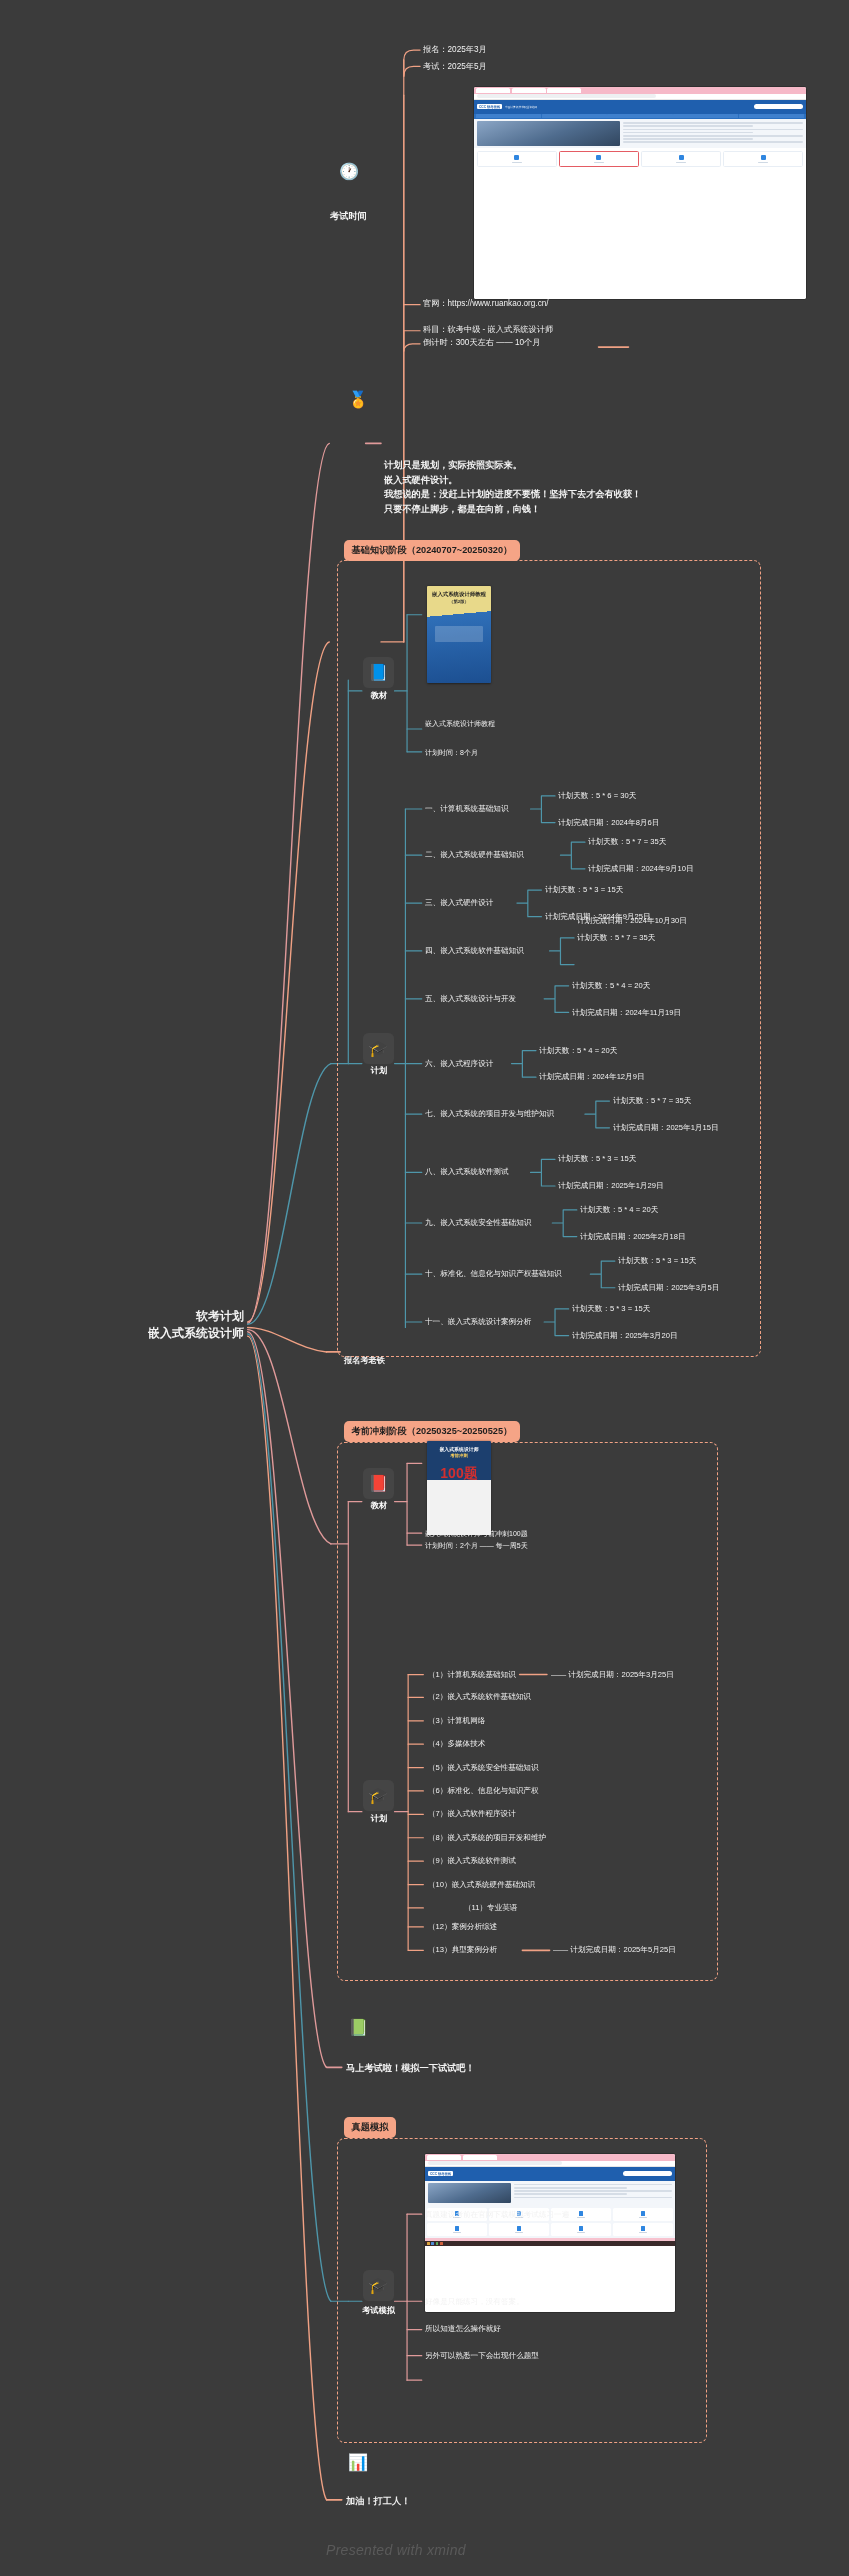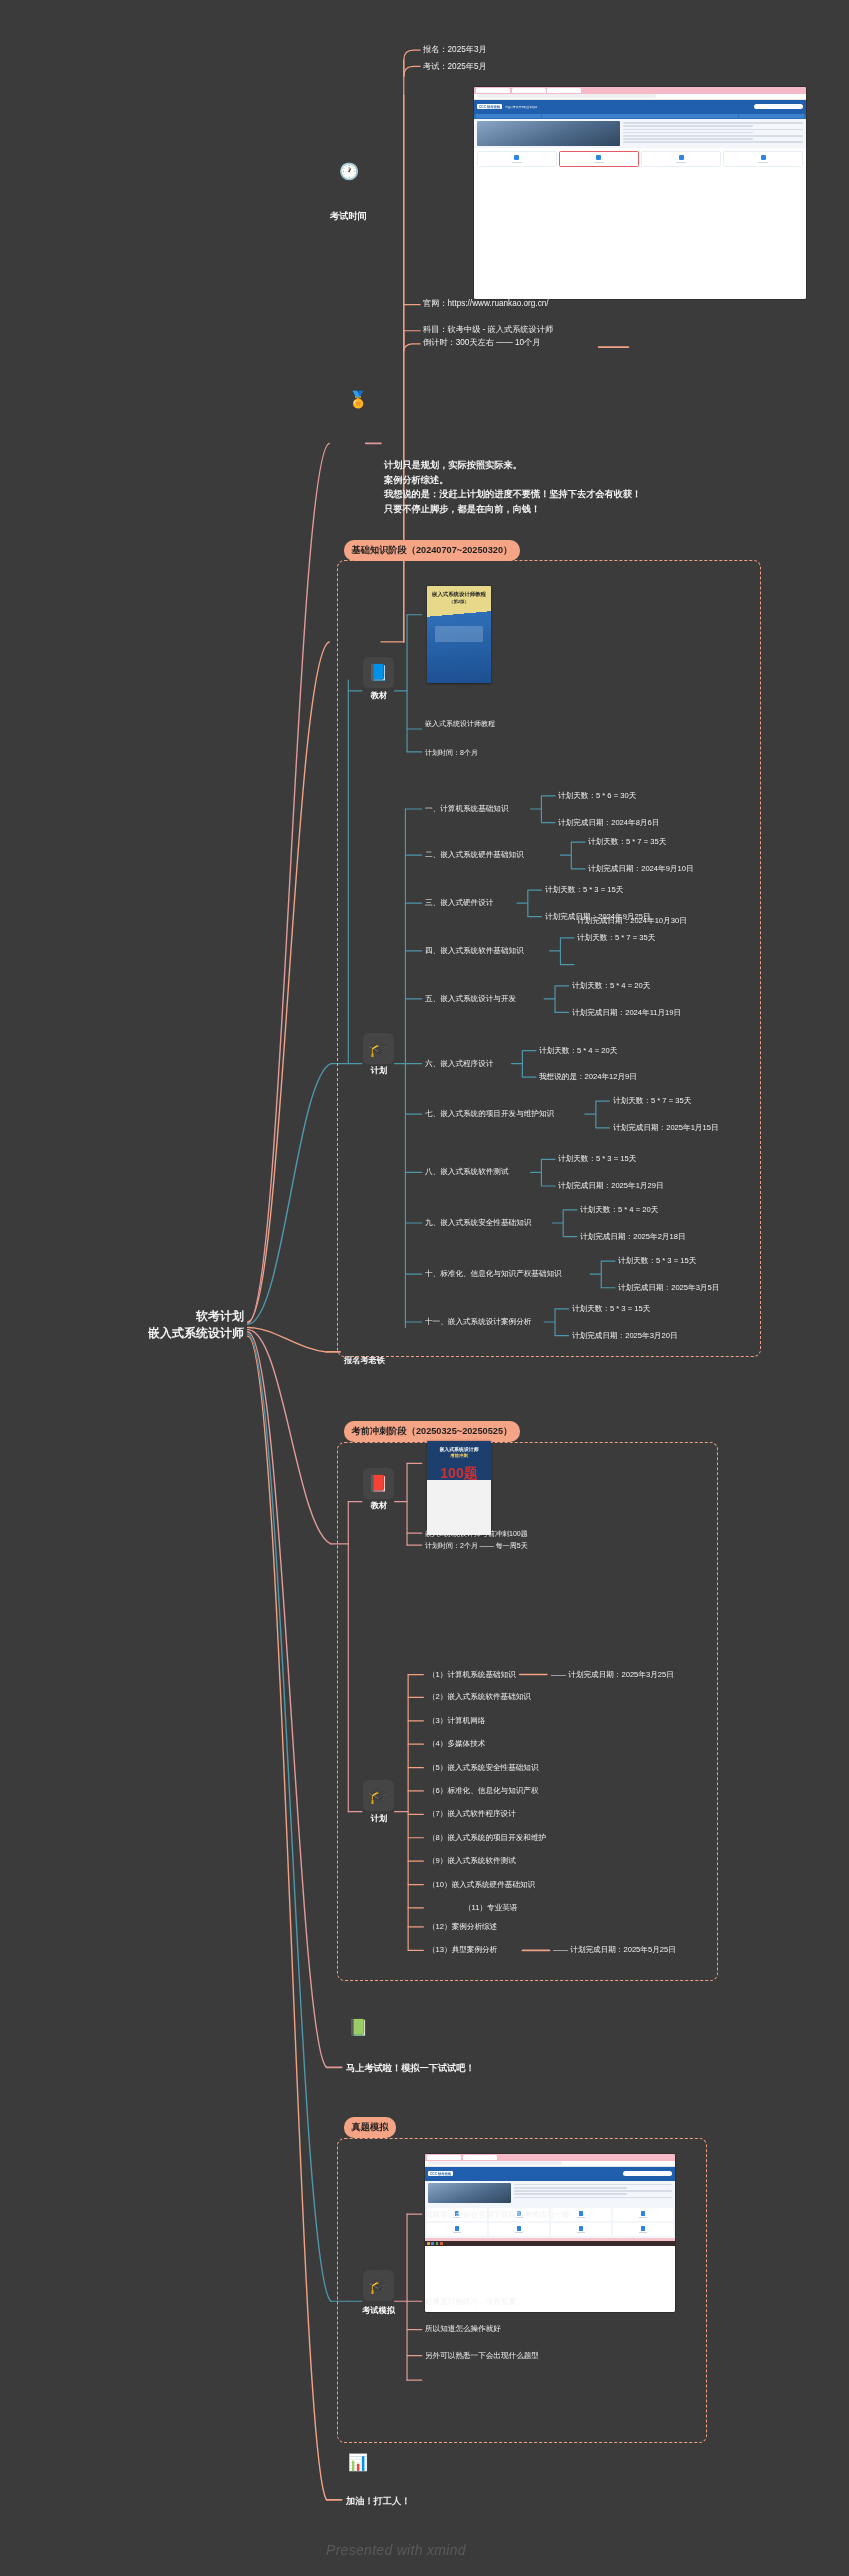--- a/index.html
+++ b/index.html
@@ -19,21 +19,21 @@
   .t-sm  { font-size: 7.6px; }
   .t-md  { font-size: 8.2px; }
   .t-lg  { font-size: 9.2px; font-weight: bold; }
   .t-root{ font-size: 12px; font-weight: bold; line-height: 1.45; text-align: right; }
 
   .chip {
     background: #f5a486;
     color: #1f1f1f;
     font-weight: bold;
     font-size: 9.2px;
-    border-radius: 10px;
+    border-radius: 5px;
     padding: 3.8px 7.6px;
     display: inline-block;
     white-space: nowrap;
   }
   .boxed {
     position: absolute;
     border: 1.1px dashed #f0a184;
     border-radius: 7.6px;
   }
   .icon-card {
@@ -275,21 +275,21 @@
     </div>
   </div>
 
   <div class="node t-md" style="left:423px; top:298px;">官网：https://www.ruankao.org.cn/</div>
   <div class="node t-md" style="left:423px; top:324px;">科目：软考中级 - 嵌入式系统设计师</div>
   <div class="node t-md" style="left:423px; top:337px;">倒计时：300天左右 —— 10个月</div>
 
   <div class="icon-bare" style="left:348px; top:391px;">🏅</div>
   <div class="node t-lg" style="left:384px; top:430px; line-height:1.6;margin-top:28px;">
     <div>计划只是规划，实际按照实际来。</div>
-    <div>案例分析综述。</div>
+    <div>嵌入式硬件设计。</div>
     <div>我想说的是：没赶上计划的进度不要慌！坚持下去才会有收获！</div>
     <div>只要不停止脚步，都是在向前，向钱！</div>
   </div>
 
   <div class="boxed" style="left:337px; top:560px; width:424px; height:797px;"></div>
   <div class="chip" style="position:absolute; left:344px; top:540px;">基础知识阶段（20240707~20250320）</div>
 
   <div class="icon-card" style="left:363px; top:657px;">📘</div>
   <div class="cap" style="left:355px; top:690px; width:48px;">教材</div>
 
@@ -321,21 +321,21 @@
     <div class="node t-sm" style="left:425px; top:946px;">四、嵌入式系统软件基础知识</div>
     <div class="node t-sm" style="left:577px; top:933px;">计划天数：5 * 7 = 35天</div>
     <div class="node t-sm" style="left:577px; top:916px;">计划完成日期：2024年10月30日</div>
 
     <div class="node t-sm" style="left:425px; top:994px;">五、嵌入式系统设计与开发</div>
     <div class="node t-sm" style="left:572px; top:981px;">计划天数：5 * 4 = 20天</div>
     <div class="node t-sm" style="left:572px; top:1008px;">计划完成日期：2024年11月19日</div>
 
     <div class="node t-sm" style="left:425px; top:1059px;">六、嵌入式程序设计</div>
     <div class="node t-sm" style="left:539px; top:1046px;">计划天数：5 * 4 = 20天</div>
-    <div class="node t-sm" style="left:539px; top:1072px;">我想说的是：2024年12月9日</div>
+    <div class="node t-sm" style="left:539px; top:1072px;">计划完成日期：2024年12月9日</div>
 
     <div class="node t-sm" style="left:425px; top:1109px;">七、嵌入式系统的项目开发与维护知识</div>
     <div class="node t-sm" style="left:613px; top:1096px;">计划天数：5 * 7 = 35天</div>
     <div class="node t-sm" style="left:613px; top:1123px;">计划完成日期：2025年1月15日</div>
 
     <div class="node t-sm" style="left:425px; top:1167px;">八、嵌入式系统软件测试</div>
     <div class="node t-sm" style="left:558px; top:1154px;">计划天数：5 * 3 = 15天</div>
     <div class="node t-sm" style="left:558px; top:1181px;">计划完成日期：2025年1月29日</div>
 
     <div class="node t-sm" style="left:425px; top:1218px;">九、嵌入式系统安全性基础知识</div>

